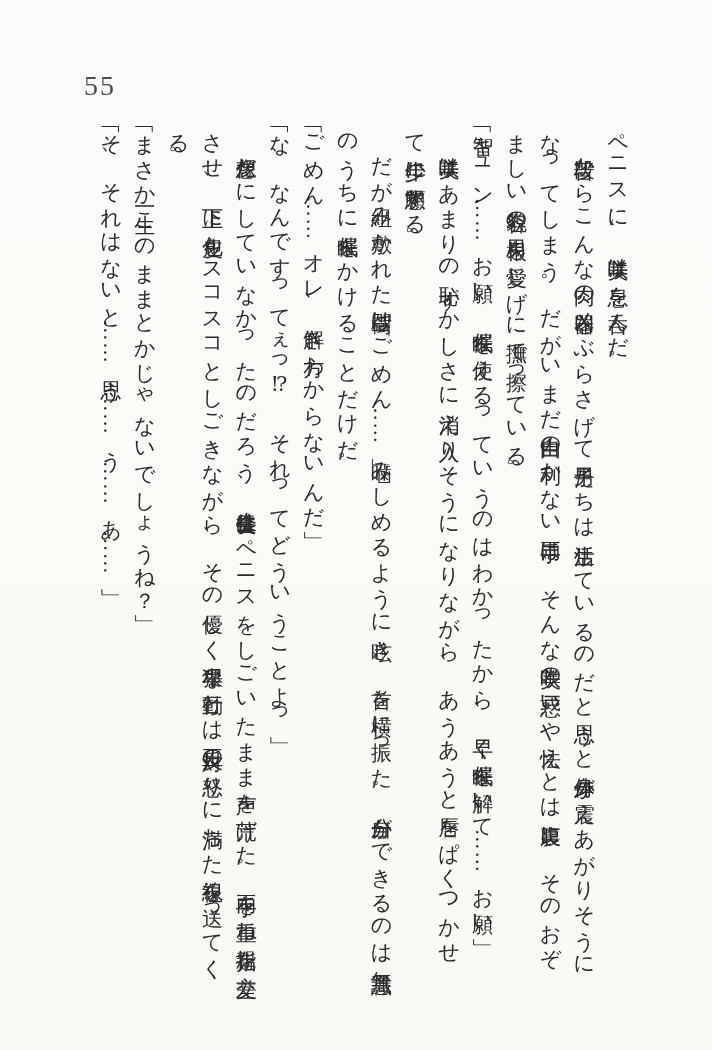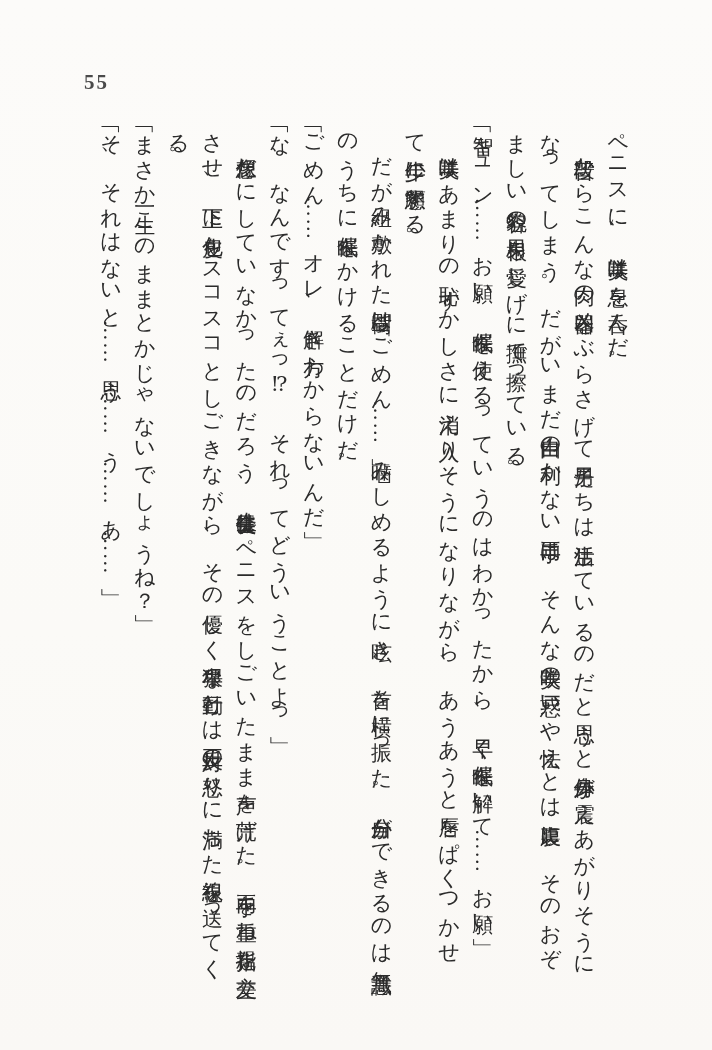--- a/index.html
+++ b/index.html
@@ -15,24 +15,23 @@
   }
   .book-page {
     position: relative;
     width: 712px;
     height: 1050px;
   }
   .page-number {
     position: absolute;
     left: 84px;
     top: 70px;
-    font-size: 21px;
+    font-size: 28px;
     letter-spacing: 2px;
     color: #4a4a4a;
-    font-weight: bold;
   }
   .text-block {
     position: absolute;
     top: 119px;
     right: 78px;
     height: 852px;
     width: 576px;
     writing-mode: vertical-rl;
     text-orientation: mixed;
     font-size: 21px;

